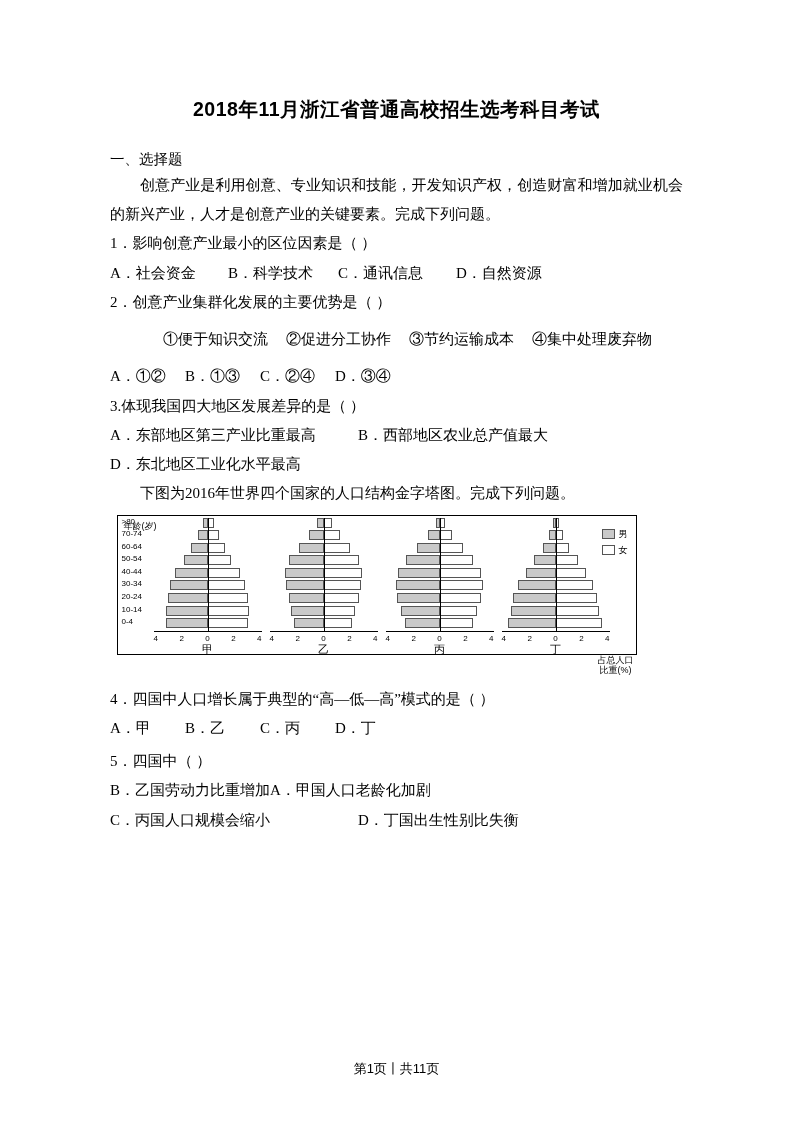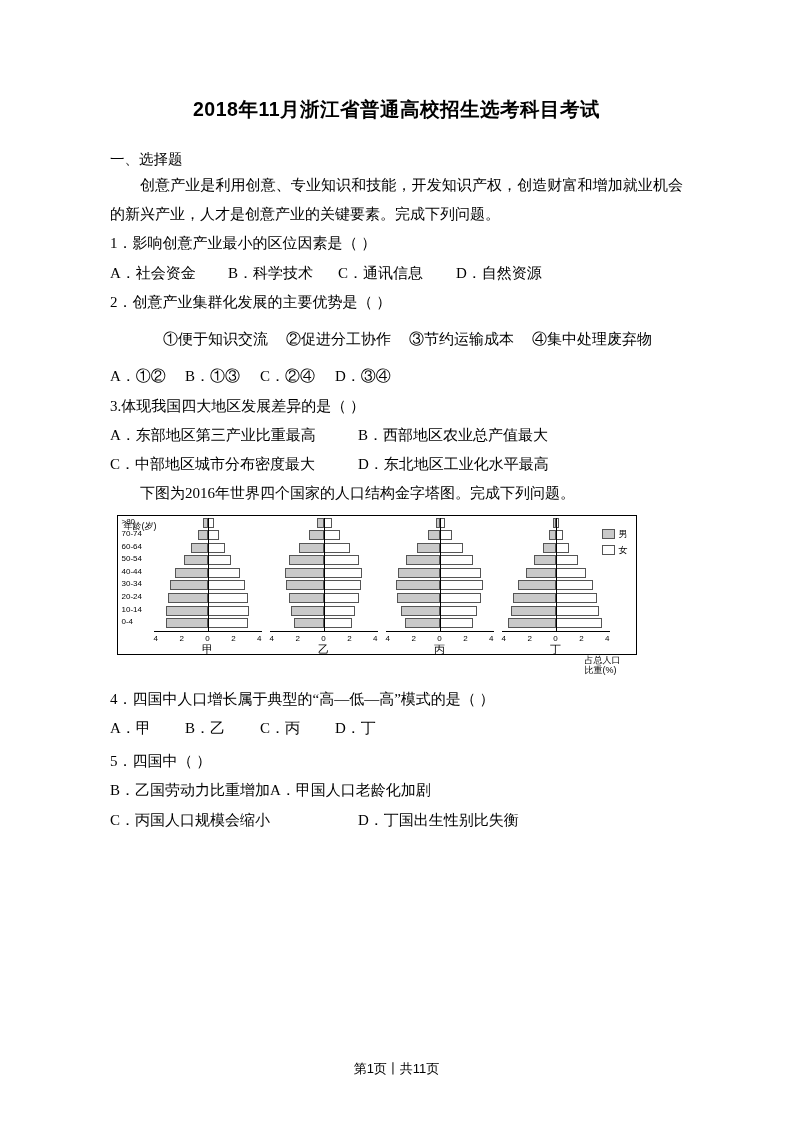--- a/index.html
+++ b/index.html
@@ -97,23 +97,23 @@
     font-family: "Liberation Sans", "DejaVu Sans", sans-serif;
     line-height: 1.15;
     white-space: nowrap;
     margin-top: 19px;
   }
   .age-label {
     left: 6px;
     top: -14px;
   }
   .pct-label {
-    right: 15px;
+    right: 2px;
     bottom: -22px;
-    text-align: left;
+    text-align: center;
   }
   .ylabels {
     position: absolute;
     left: 4px;
     top: 2px;
     width: 30px;
     font-size: 8px;
     font-family: "Liberation Sans", "DejaVu Sans", sans-serif;
     line-height: 1;
   }
@@ -235,21 +235,20 @@
     <span class="o">C．②④</span>
     <span class="o">D．③④</span>
   </div>
 
   <p class="q">3.体现我国四大地区发展差异的是（    ）</p>
   <div class="opts opt-two">
     <span class="o o1">A．东部地区第三产业比重最高</span>
     <span class="o">B．西部地区农业总产值最大</span>
   </div>
   <div class="opts opt-two">
-    <span class="o o1">C．中部地区城市分布密度最大</span>
     <span class="o">D．东北地区工业化水平最高</span>
   </div>
 
   <p class="para indent">下图为2016年世界四个国家的人口结构金字塔图。完成下列问题。</p>
 
   <div class="figure">
     <div class="fig-outer">
       <div class="fig-box">
         <div class="axis-title age-label">年龄(岁)</div>
         <div class="ylabels">

